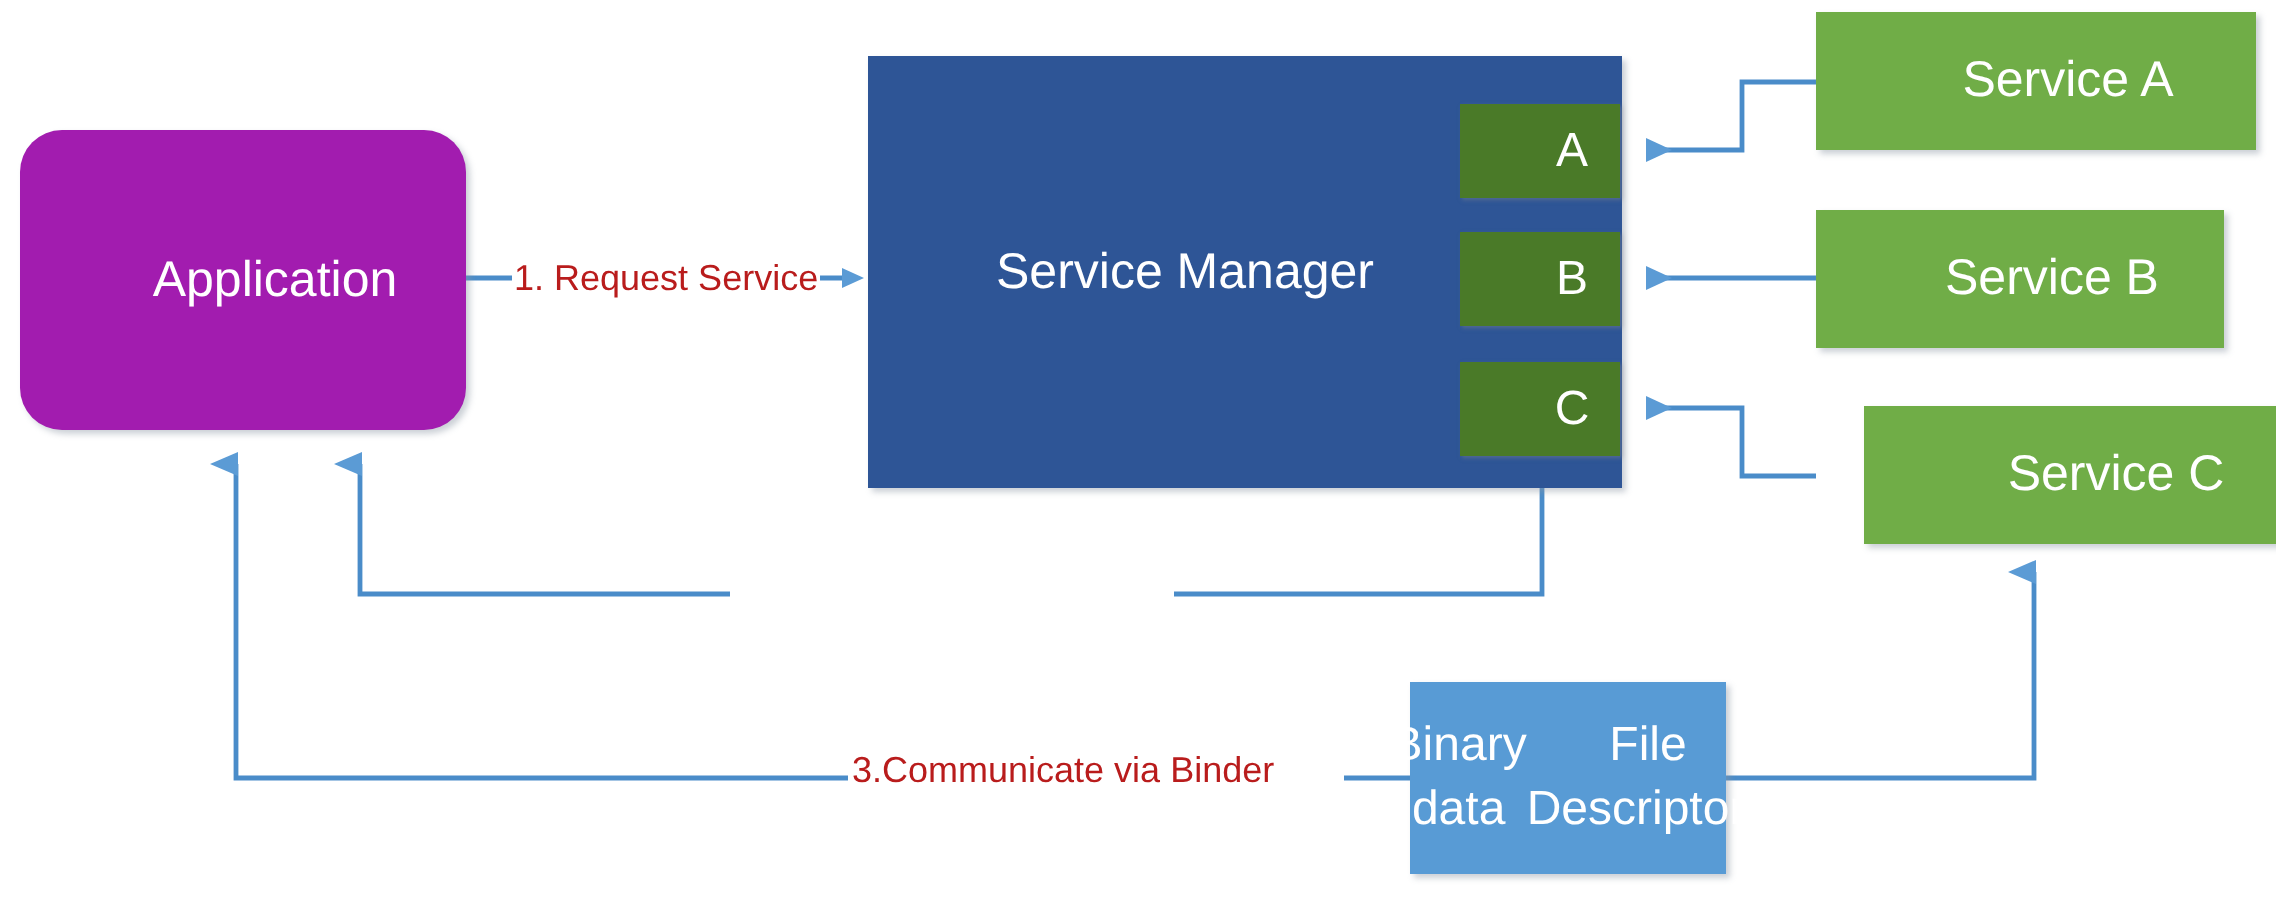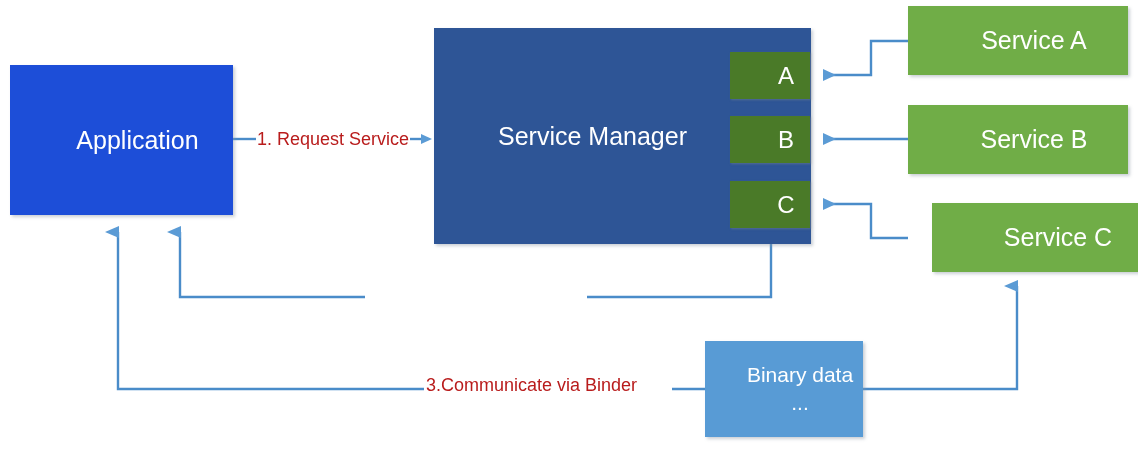--- a/index.html
+++ b/index.html
@@ -28,22 +28,23 @@
     display: flex;
     align-items: center;
     justify-content: center;
     text-align: center;
     color: #ffffff;
     line-height: 1.22;
     box-shadow: 2px 2px 3px rgba(140,150,165,0.45);
     padding-left: 32px;
   }
   .node-app {
-    background: #1d4ed8;
+    background: #a21caf;
     font-size: 25px;
+    border-radius: 21px;
   }
   .node-sm {
     background: #2E5596;
     font-size: 25px;
     justify-content: flex-start;
   }
   .node-sm .sm-label {
     width: 100%;
     padding-right: 92px;
     text-align: center;
@@ -52,22 +53,22 @@
     background: #4A7A28;
     font-size: 24px;
     box-shadow: 1px 1px 2px rgba(120,130,145,0.5);
   }
   .node-service {
     background: #70AD47;
     font-size: 25px;
   }
   .node-binary {
     background: #589BD5;
-    font-size: 21px;
-    flex-direction: column;
+    font-size: 24px;
+    flex-direction: row;
     line-height: 1.32;
   }
   .node-binary span { display: block; }
   .edge-label {
     position: absolute;
     color: #b91c1c;
     font-size: 18px;
     white-space: nowrap;
     background: #ffffff;
     padding: 0 1px;
@@ -128,29 +129,30 @@
   <div class="node node-slot" style="left:730px; top:116px; width:80px; height:47px;">
     <span>B</span>
   </div>
   <div class="node node-slot" style="left:730px; top:181px; width:80px; height:47px;">
     <span>C</span>
   </div>
 
   <div class="node node-service" style="left:908px; top:6px; width:220px; height:69px;">
     <span>Service A</span>
   </div>
-  <div class="node node-service" style="left:908px; top:105px; width:220px; height:69px;">
+  <div class="node node-service" style="left:908px; top:105px; width:204px; height:69px;">
     <span>Service B</span>
   </div>
   <div class="node node-service" style="left:932px; top:203px; width:220px; height:69px;">
     <span>Service C</span>
   </div>
 
   <div class="node node-binary" style="left:705px; top:341px; width:158px; height:96px;">
     <span>Binary data</span>
+    <span>File Descriptors</span>
     <span>...</span>
   </div>
 
   <div class="edge-label" style="left:256px; top:130px;">1. Request Service</div>
 
 
   <div class="edge-label" style="left:425px; top:376px;">3.Communicate via Binder</div>
 
 </div>
 

